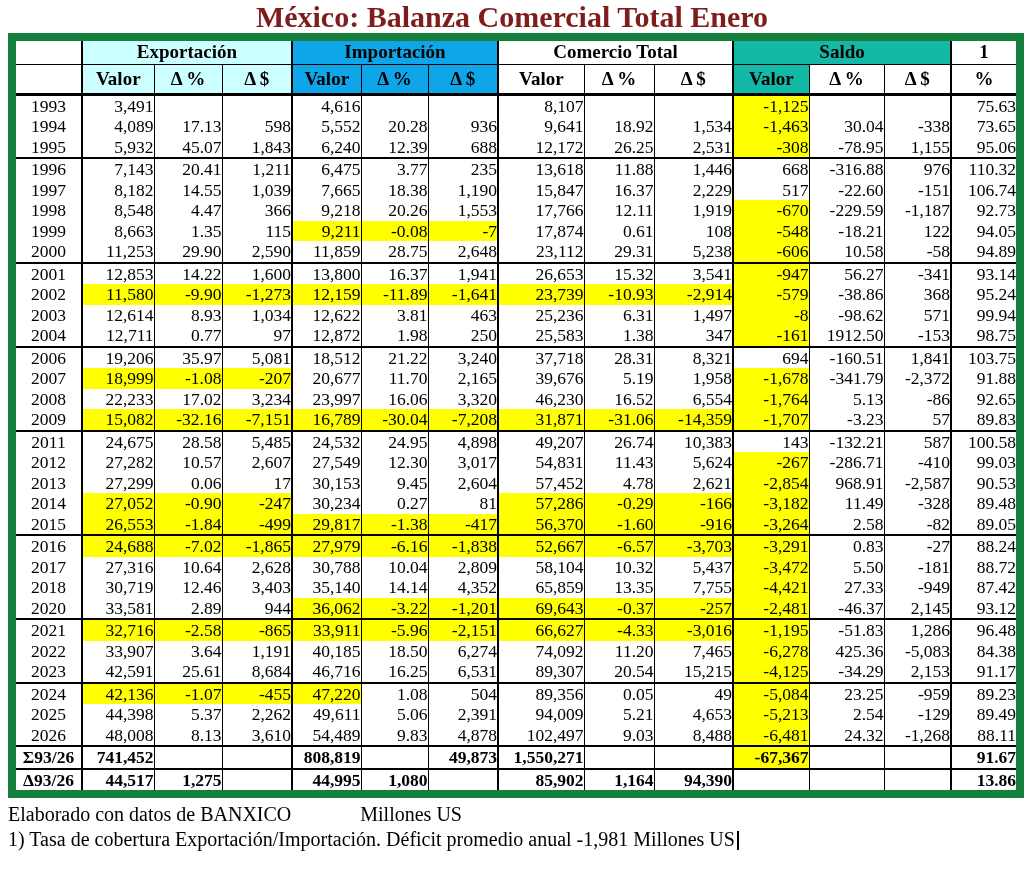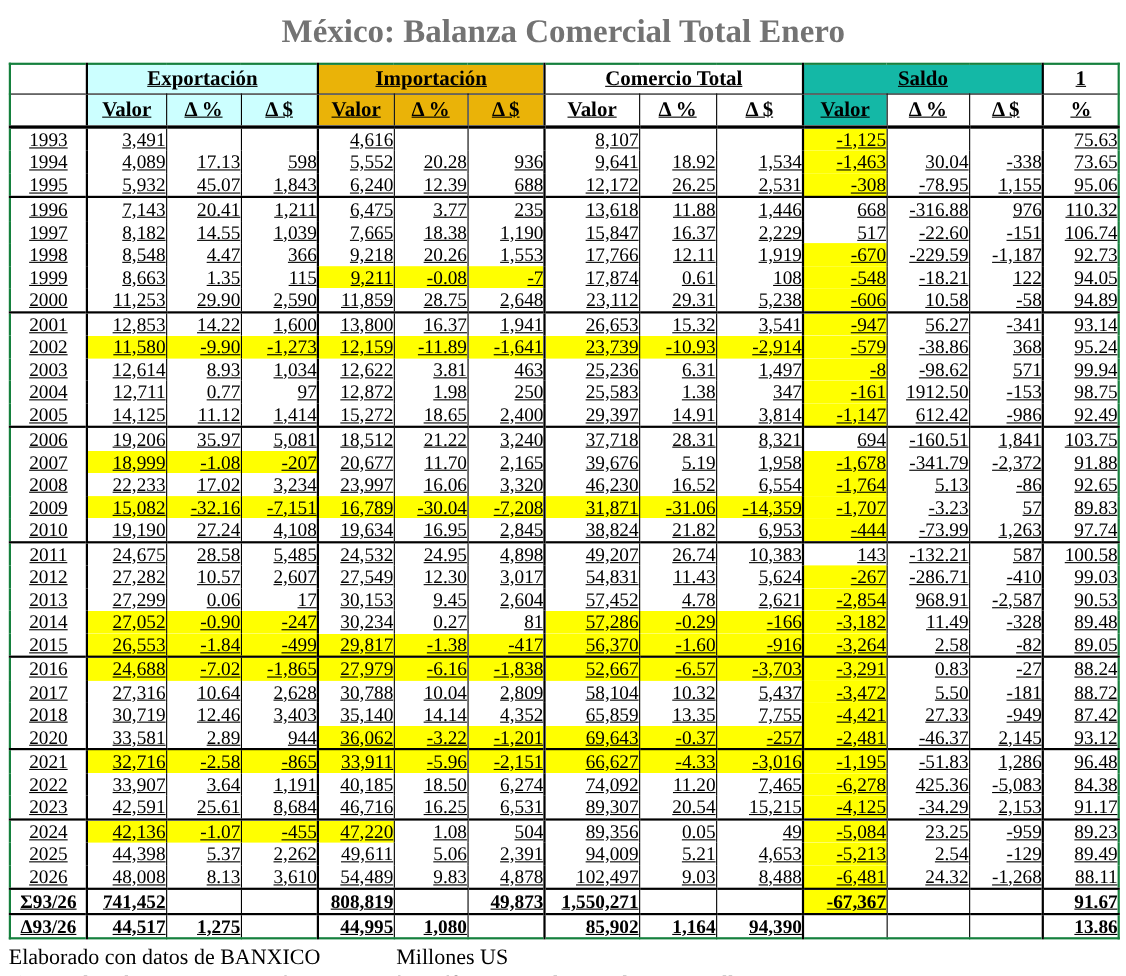--- a/index.html
+++ b/index.html
@@ -4,46 +4,45 @@
 <style>
   * { box-sizing: border-box; }
   html, body { margin: 0; padding: 0; }
   body {
     width: 1024px; height: 887px;
     background: #ffffff;
     font-family: "Liberation Serif", "DejaVu Serif", serif;
     overflow: hidden;
   }
   .title {
-    margin: 12px; padding: 0;
+    margin: 0; padding: 0;
     text-align: center;
     font-size: 30px; font-weight: bold;
     line-height: 33px;
-    color: #737373;
+    color: #7f1d1d;
   }
   table.trade {
     margin-left: 8px;
     width: 1008px;
     border-collapse: collapse;
     table-layout: fixed;
-    border: 2px solid #15803d;
-    text-decoration: underline;
+    border: 8px solid #15803d;
   }
   table.trade th, table.trade td {
     border-left: 1px solid #000;
     padding: 0;
     white-space: nowrap;
     overflow: hidden;
     color: #000;
   }
   thead th { font-weight: bold; text-align: center; }
   thead tr.grp-row th { height: 27px; font-size: 19px; border-bottom: 1px solid #000; }
   thead tr.sub-row th { height: 30px; font-size: 19px; border-bottom: 3px solid #000; }
   .bg-cyan  { background: #ccffff; }
-  .bg-yel   { background: #eab308; margin-left: 11px; }
+  .bg-yel   { background: #0ea5e9; margin-left: 11px; }
   .bg-green { background: #14b8a6; }
   tbody td {
     height: 20.5px;
     line-height: 20.5px;
     font-size: 17.5px;
     text-align: right;
     padding-right: 10px;
   }
   tbody td.year { text-align: center; padding-right: 0; }
   tbody tr.sep td { border-top: 2px solid #000; }
@@ -297,36 +296,20 @@
         <td>1.98</td>
         <td>250</td>
         <td class="gb">25,583</td>
         <td>1.38</td>
         <td>347</td>
         <td class="gb hl">-161</td>
         <td>1912.50</td>
         <td>-153</td>
         <td class="gb">98.75</td>
       </tr>
-      <tr>
-        <td class="year">2005</td>
-        <td class="exp gb">14,125</td>
-        <td>11.12</td>
-        <td>1,414</td>
-        <td class="imp gb">15,272</td>
-        <td>18.65</td>
-        <td>2,400</td>
-        <td class="gb">29,397</td>
-        <td>14.91</td>
-        <td>3,814</td>
-        <td class="gb hl">-1,147</td>
-        <td>612.42</td>
-        <td>-986</td>
-        <td class="gb">92.49</td>
-      </tr>
       <tr class="sep">
         <td class="year">2006</td>
         <td class="exp gb">19,206</td>
         <td>35.97</td>
         <td>5,081</td>
         <td class="imp gb">18,512</td>
         <td>21.22</td>
         <td>3,240</td>
         <td class="gb">37,718</td>
         <td>28.31</td>
@@ -377,36 +360,20 @@
         <td class="hl">-30.04</td>
         <td class="hl">-7,208</td>
         <td class="gb hl">31,871</td>
         <td class="hl">-31.06</td>
         <td class="hl">-14,359</td>
         <td class="gb hl">-1,707</td>
         <td>-3.23</td>
         <td>57</td>
         <td class="gb">89.83</td>
       </tr>
-      <tr>
-        <td class="year">2010</td>
-        <td class="exp gb">19,190</td>
-        <td>27.24</td>
-        <td>4,108</td>
-        <td class="imp gb">19,634</td>
-        <td>16.95</td>
-        <td>2,845</td>
-        <td class="gb">38,824</td>
-        <td>21.82</td>
-        <td>6,953</td>
-        <td class="gb hl">-444</td>
-        <td>-73.99</td>
-        <td>1,263</td>
-        <td class="gb">97.74</td>
-      </tr>
       <tr class="sep">
         <td class="year">2011</td>
         <td class="exp gb">24,675</td>
         <td>28.58</td>
         <td>5,485</td>
         <td class="imp gb">24,532</td>
         <td>24.95</td>
         <td>4,898</td>
         <td class="gb">49,207</td>
         <td>26.74</td>

